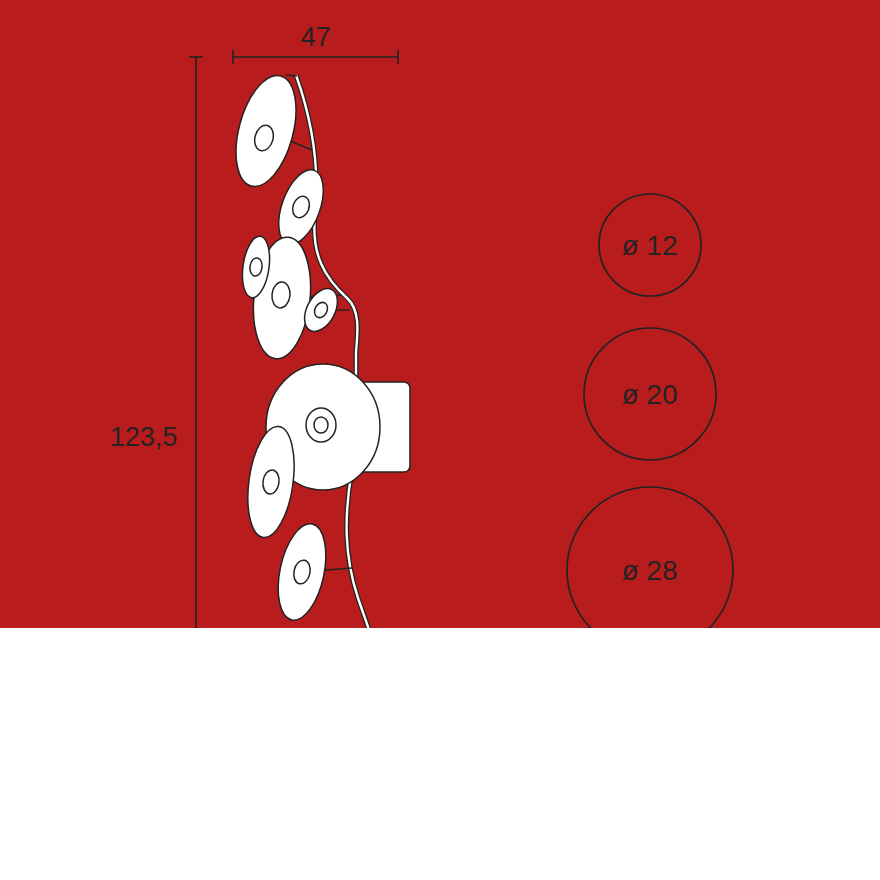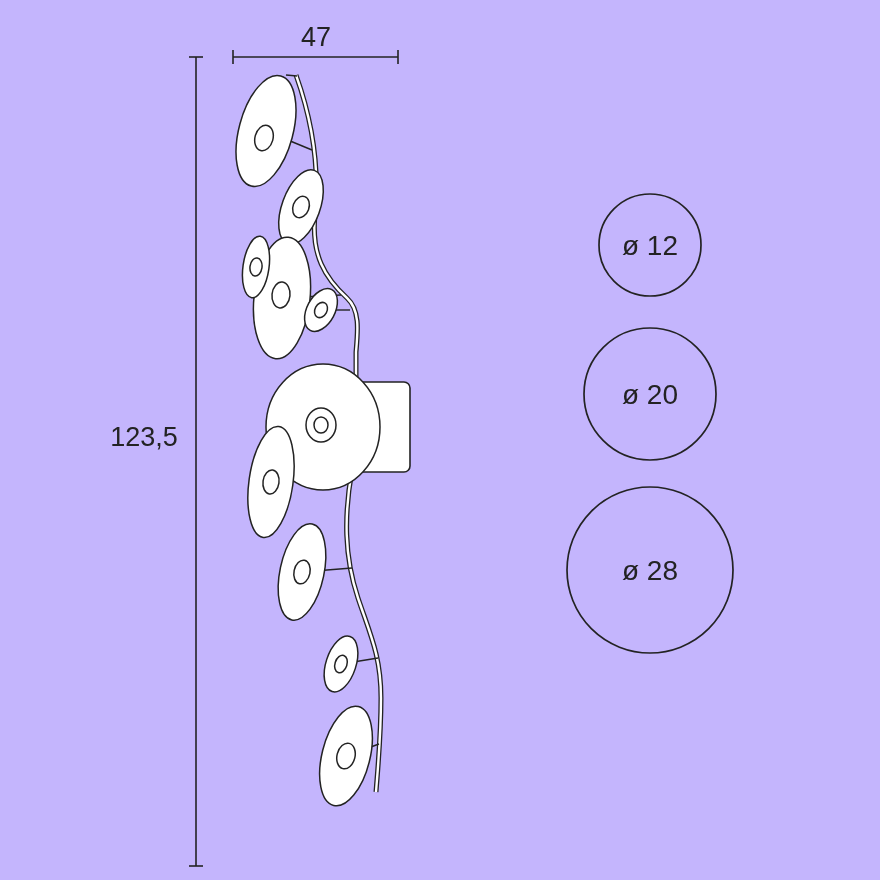--- a/index.html
+++ b/index.html
@@ -4,22 +4,22 @@
 <title>Diagram</title>
 <style>
   html, body {
     margin: 0;
     padding: 0;
     background: #ffffff;
   }
   .canvas {
     position: relative;
     width: 880px;
-    height: 880px;
-    background: #c4b5fd;
+    height: 628px;
+    background: #b91c1c;
     overflow: hidden;
   }
   svg {
     display: block;
   }
   .dim-label {
     font-family: "Liberation Sans", sans-serif;
     font-size: 27px;
     text-anchor: middle;
   }

